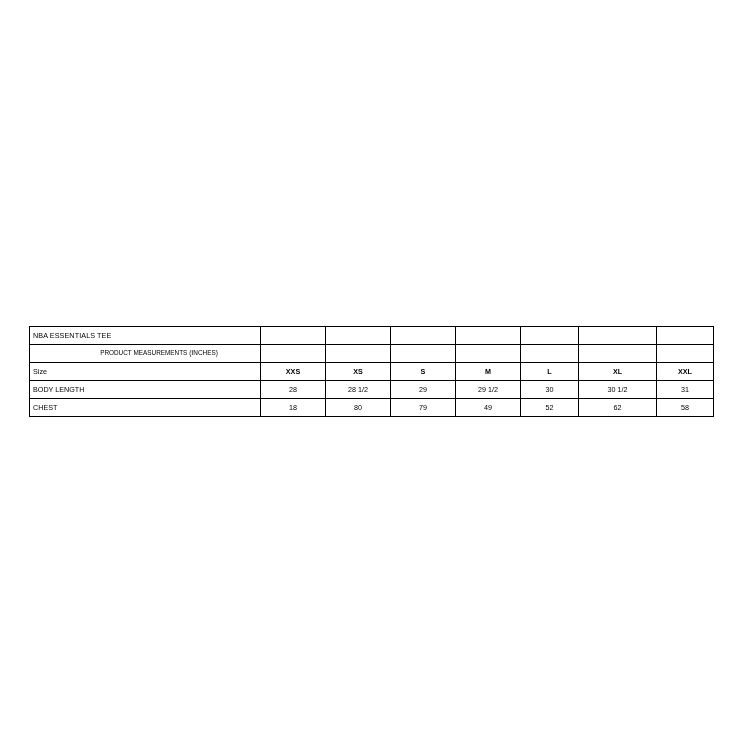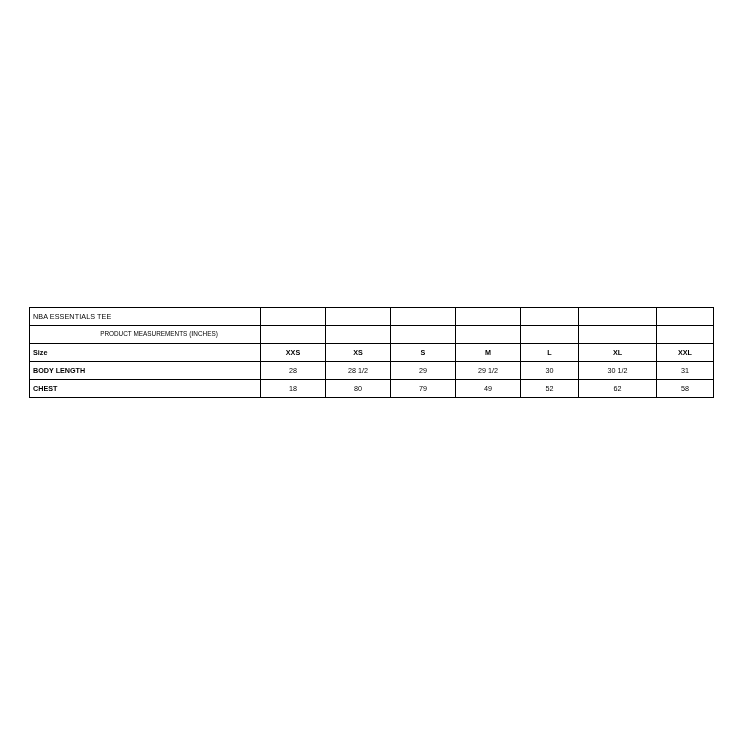--- a/index.html
+++ b/index.html
@@ -11,21 +11,21 @@
     width: 742px;
     height: 742px;
     font-family: "Liberation Sans", sans-serif;
     color: #000000;
     position: relative;
     overflow: hidden;
   }
   #size-chart-wrap {
     position: absolute;
     left: 29px;
-    top: 307px;
+    top: 326px;
     width: 684px;
   }
   table.size-chart {
     border-collapse: collapse;
     width: 684px;
     table-layout: fixed;
   }
   table.size-chart td {
     border: 1px solid #000000;
     font-size: 7.2px;
@@ -36,21 +36,21 @@
     white-space: nowrap;
     overflow: hidden;
   }
   td.label-col {
     text-align: left;
   }
   td.size-col {
     text-align: center;
   }
   td.bold {
-    font-weight: bold;
+    font-weight: normal;
   }
   td.title-row {
     font-weight: normal;
     letter-spacing: 0.1px;
   }
   .pm-line {
     display: block;
     text-align: center;
     padding-left: 28px;
     font-size: 6.4px;

